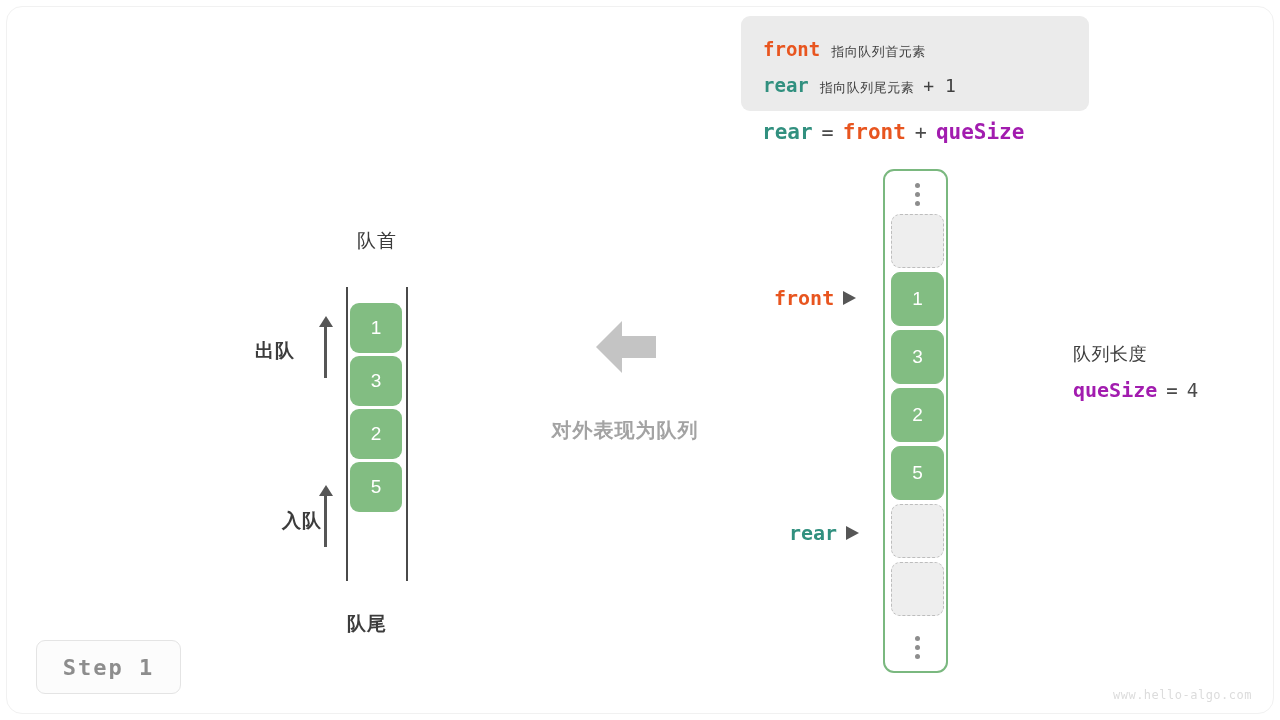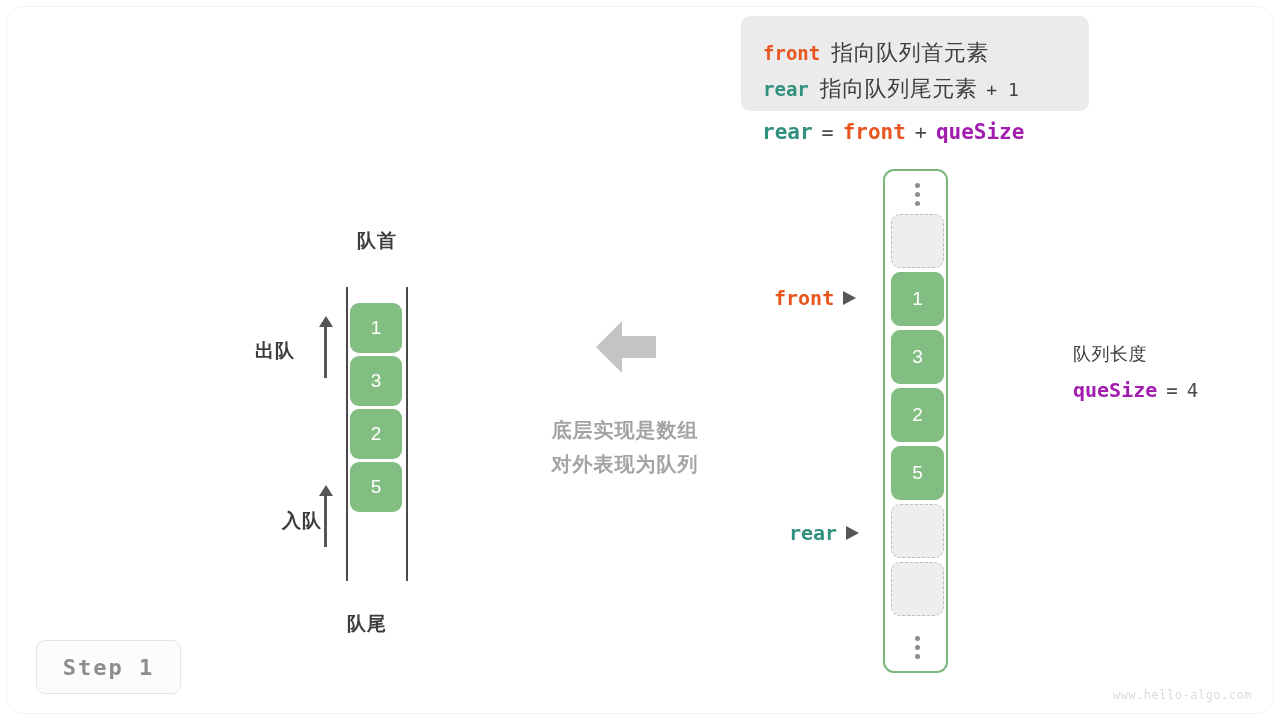--- a/index.html
+++ b/index.html
@@ -46,21 +46,21 @@
   .legend-line.l2 { top: 58px; }
   .kw {
     font-family: "DejaVu Sans Mono", monospace;
     font-weight: bold;
     font-size: 19px;
   }
   .kw-front { color: #e8551f; }
   .kw-rear  { color: #31907f; }
   .kw-que   { color: #a21caf; }
   .legend-txt {
-    font-size: 22px;
+    font-size: 13px;
     color: #3f3f3f;
     margin-left: 11px;
     letter-spacing: 0.5px;
   }
   .legend-plus {
     font-family: "DejaVu Sans Mono", monospace;
     font-size: 18px;
     color: #3f3f3f;
     margin-left: 9px;
   }
@@ -181,21 +181,21 @@
     color: #4a4a4a;
   }
 
   
   .q-head-label {
     position: absolute;
     left: 347px; top: 228px;
     width: 60px;
     text-align: center;
     font-size: 19px;
-    font-weight: bold;
+    font-weight: normal;
     color: #3c3c3c;
     letter-spacing: 1px;
   }
   .q-tail-label {
     position: absolute;
     left: 347px; top: 611px;
     width: 60px;
     font-size: 19px;
     font-weight: bold;
     color: #3c3c3c;
@@ -393,20 +393,19 @@
     <div class="head"></div>
       <div class="shaft"></div>
   </div>
 
   <div class="big-arrow">
     <svg width="64" height="58" viewBox="0 0 64 58">
       <path d="M2 29 L28 3 L28 18 L62 18 L62 40 L28 40 L28 55 Z" fill="#c4c4c4"></path>
     </svg>
   </div>
   <div class="mid-caption cn">
-    <div>底层实现是数组</div>
     <div>对外表现为队列</div>
   </div>
 
   <div class="step-badge">Step 1</div>
 
   <div class="watermark">www.hello-algo.com</div>
 </div>
 
 </body></html>

